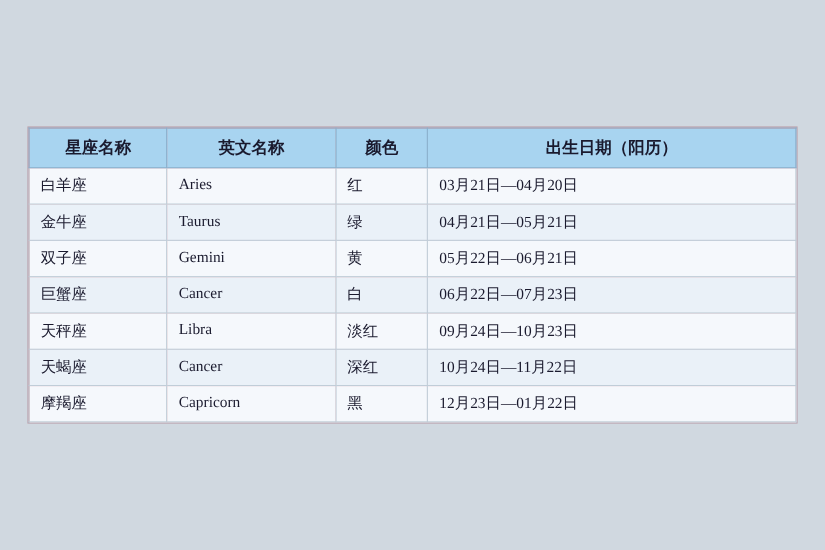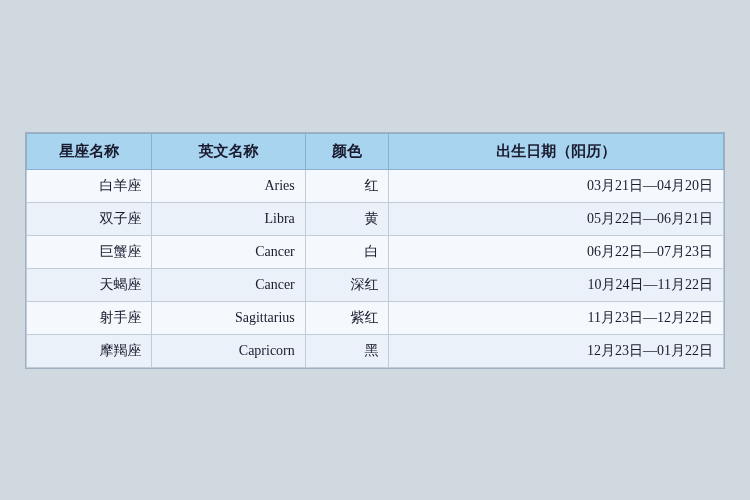--- a/index.html
+++ b/index.html
@@ -46,21 +46,21 @@
       background-color: #f5f8fc;
     }
 
     tbody tr:nth-child(even) {
       background-color: #eaf1f8;
     }
 
     tbody td {
       border: 1px solid #c0cdd8;
       padding: 7px 10px;
-      text-align: right;
+      text-align: left;
       font-size: 14px;
       color: #1a1a2e;
     }
 
     .col-chinese { width: 18%; }
     .col-english { width: 22%; }
     .col-color   { width: 12%; }
     .col-date    { width: 48%; margin-top: 24px; }
   </style>
 </head>
@@ -77,42 +77,48 @@
       </tr>
     </thead>
     <tbody id="table-body">
     <tr>
           <td>白羊座</td>
           <td>Aries</td>
           <td>红</td>
           <td>03月21日—04月20日</td>
         </tr>
         <tr>
+          <td>金牛座</td>
+          <td>Taurus</td>
+          <td>绿</td>
+          <td>04月21日—05月21日</td>
+        </tr>
+        <tr>
           <td>双子座</td>
-          <td>Libra</td>
+          <td>Gemini</td>
           <td>黄</td>
           <td>05月22日—06月21日</td>
         </tr>
         <tr>
           <td>巨蟹座</td>
           <td>Cancer</td>
           <td>白</td>
           <td>06月22日—07月23日</td>
         </tr>
         <tr>
+          <td>天秤座</td>
+          <td>Libra</td>
+          <td>淡红</td>
+          <td>09月24日—10月23日</td>
+        </tr>
+        <tr>
           <td>天蝎座</td>
           <td>Cancer</td>
           <td>深红</td>
           <td>10月24日—11月22日</td>
-        </tr>
-        <tr>
-          <td>射手座</td>
-          <td>Sagittarius</td>
-          <td>紫红</td>
-          <td>11月23日—12月22日</td>
         </tr>
         <tr>
           <td>摩羯座</td>
           <td>Capricorn</td>
           <td>黑</td>
           <td>12月23日—01月22日</td>
         </tr>
       </tbody>
   </table>
 </div>

